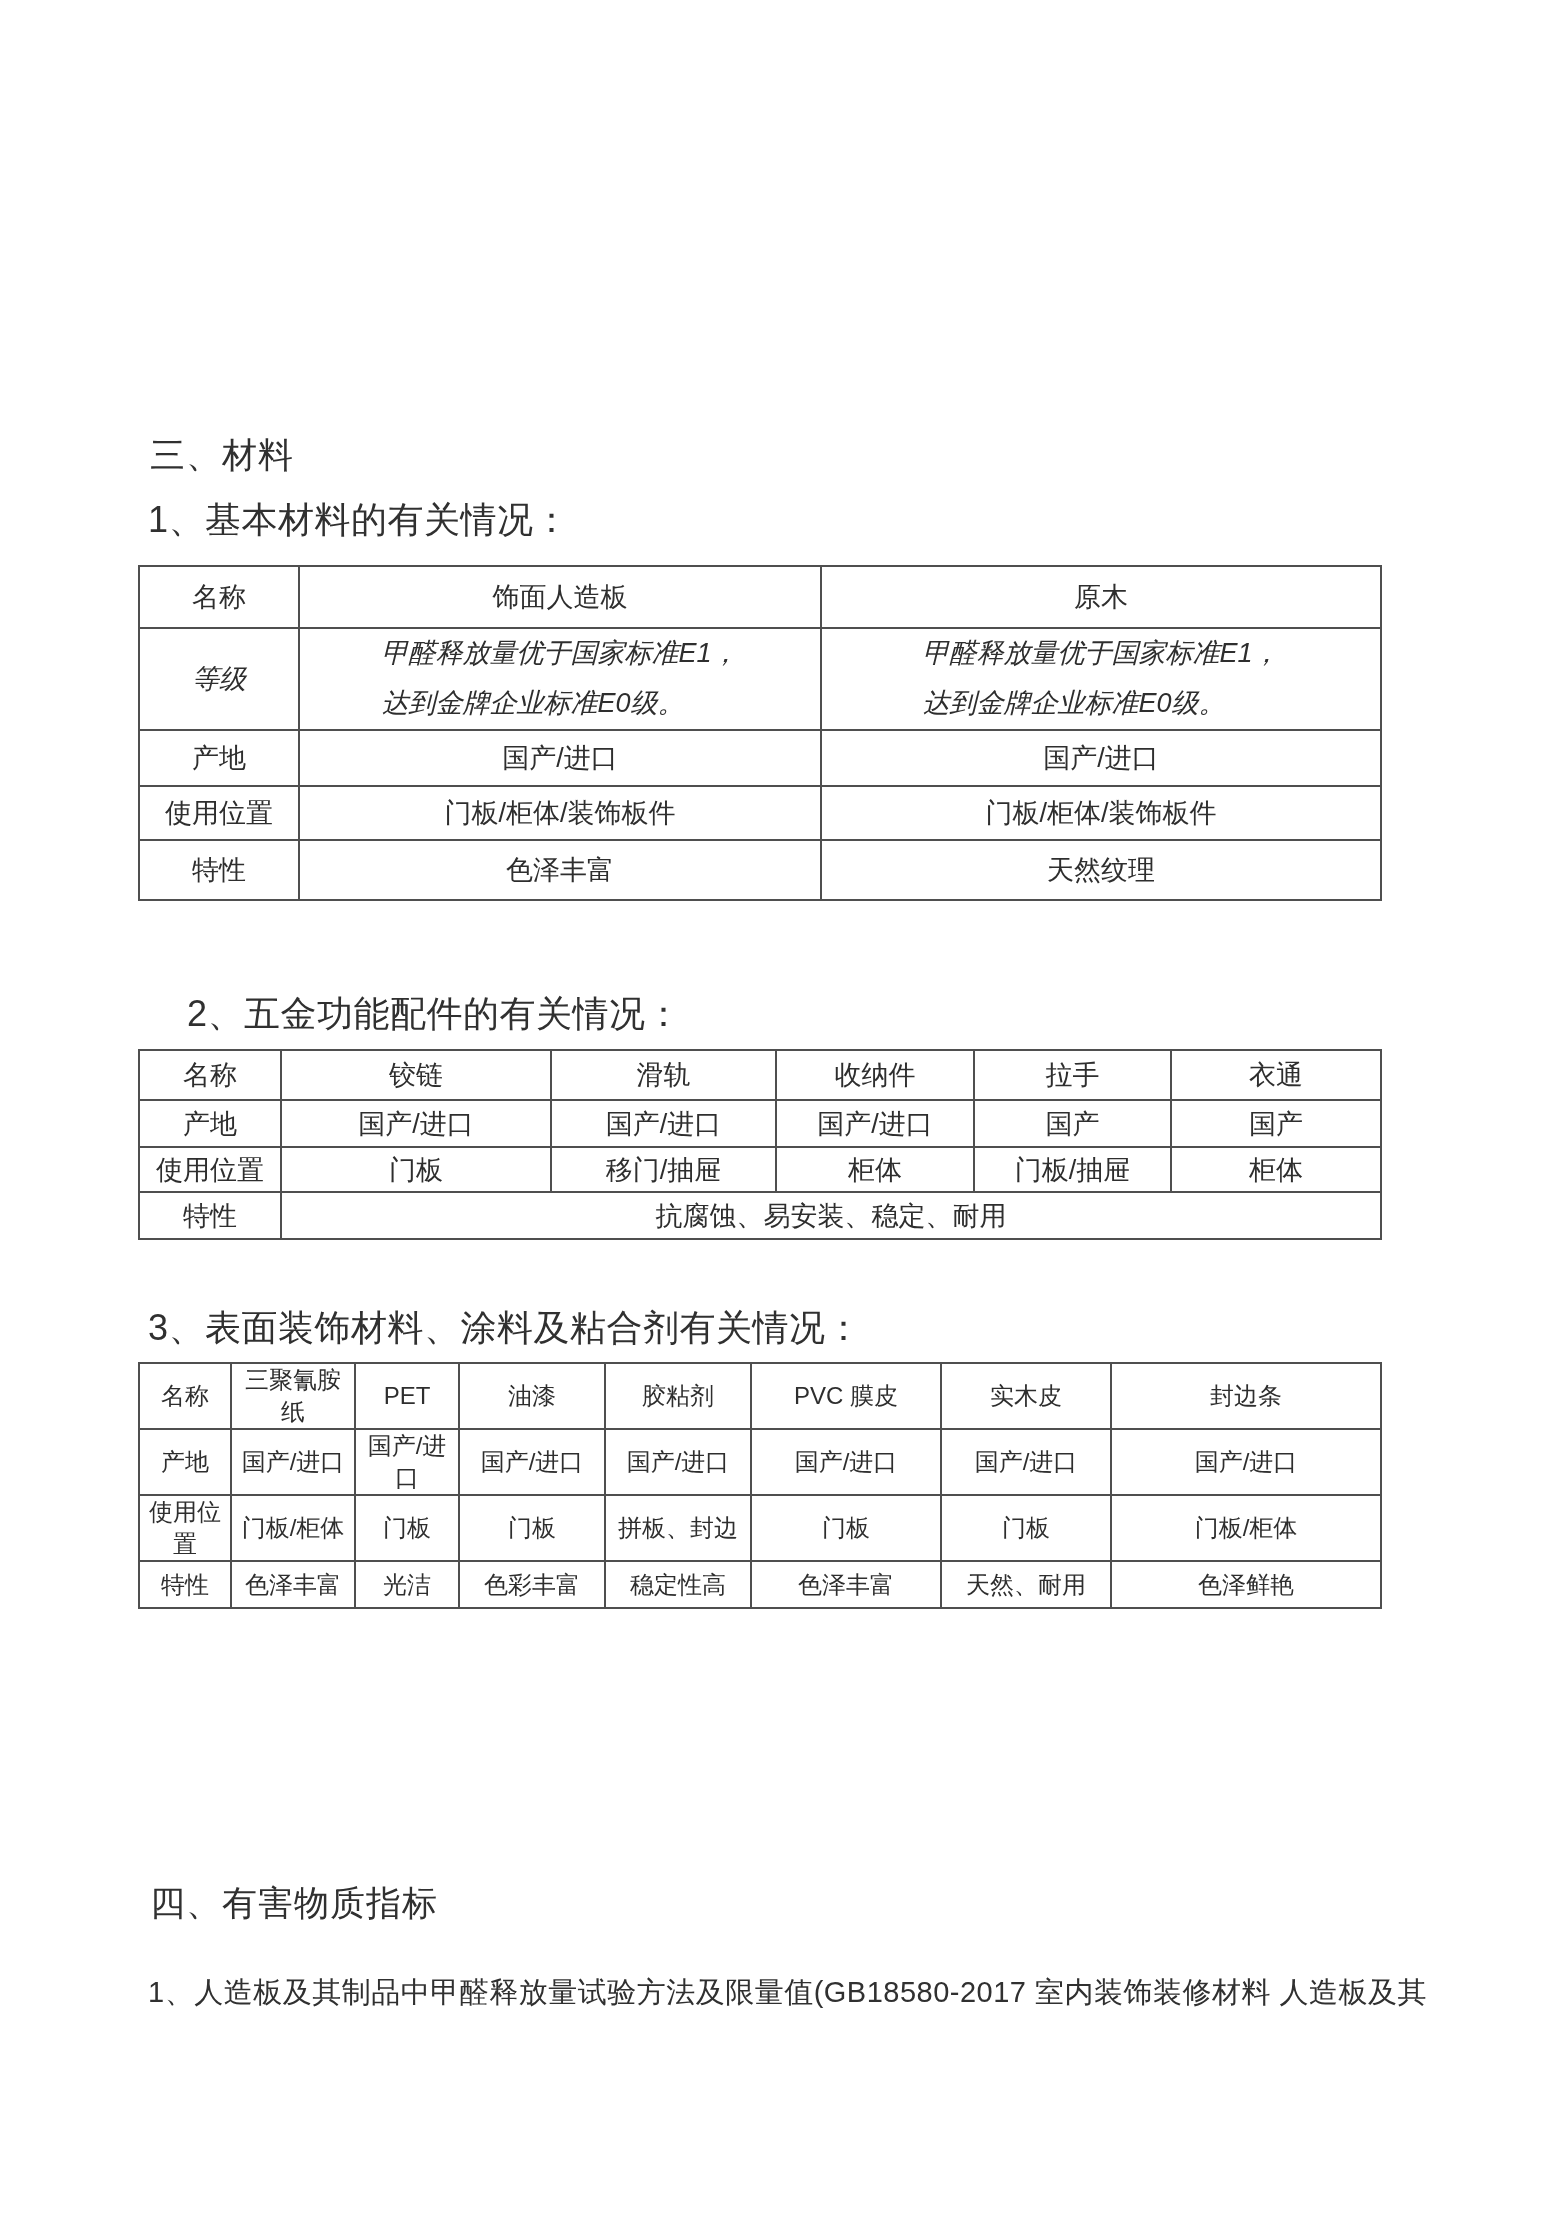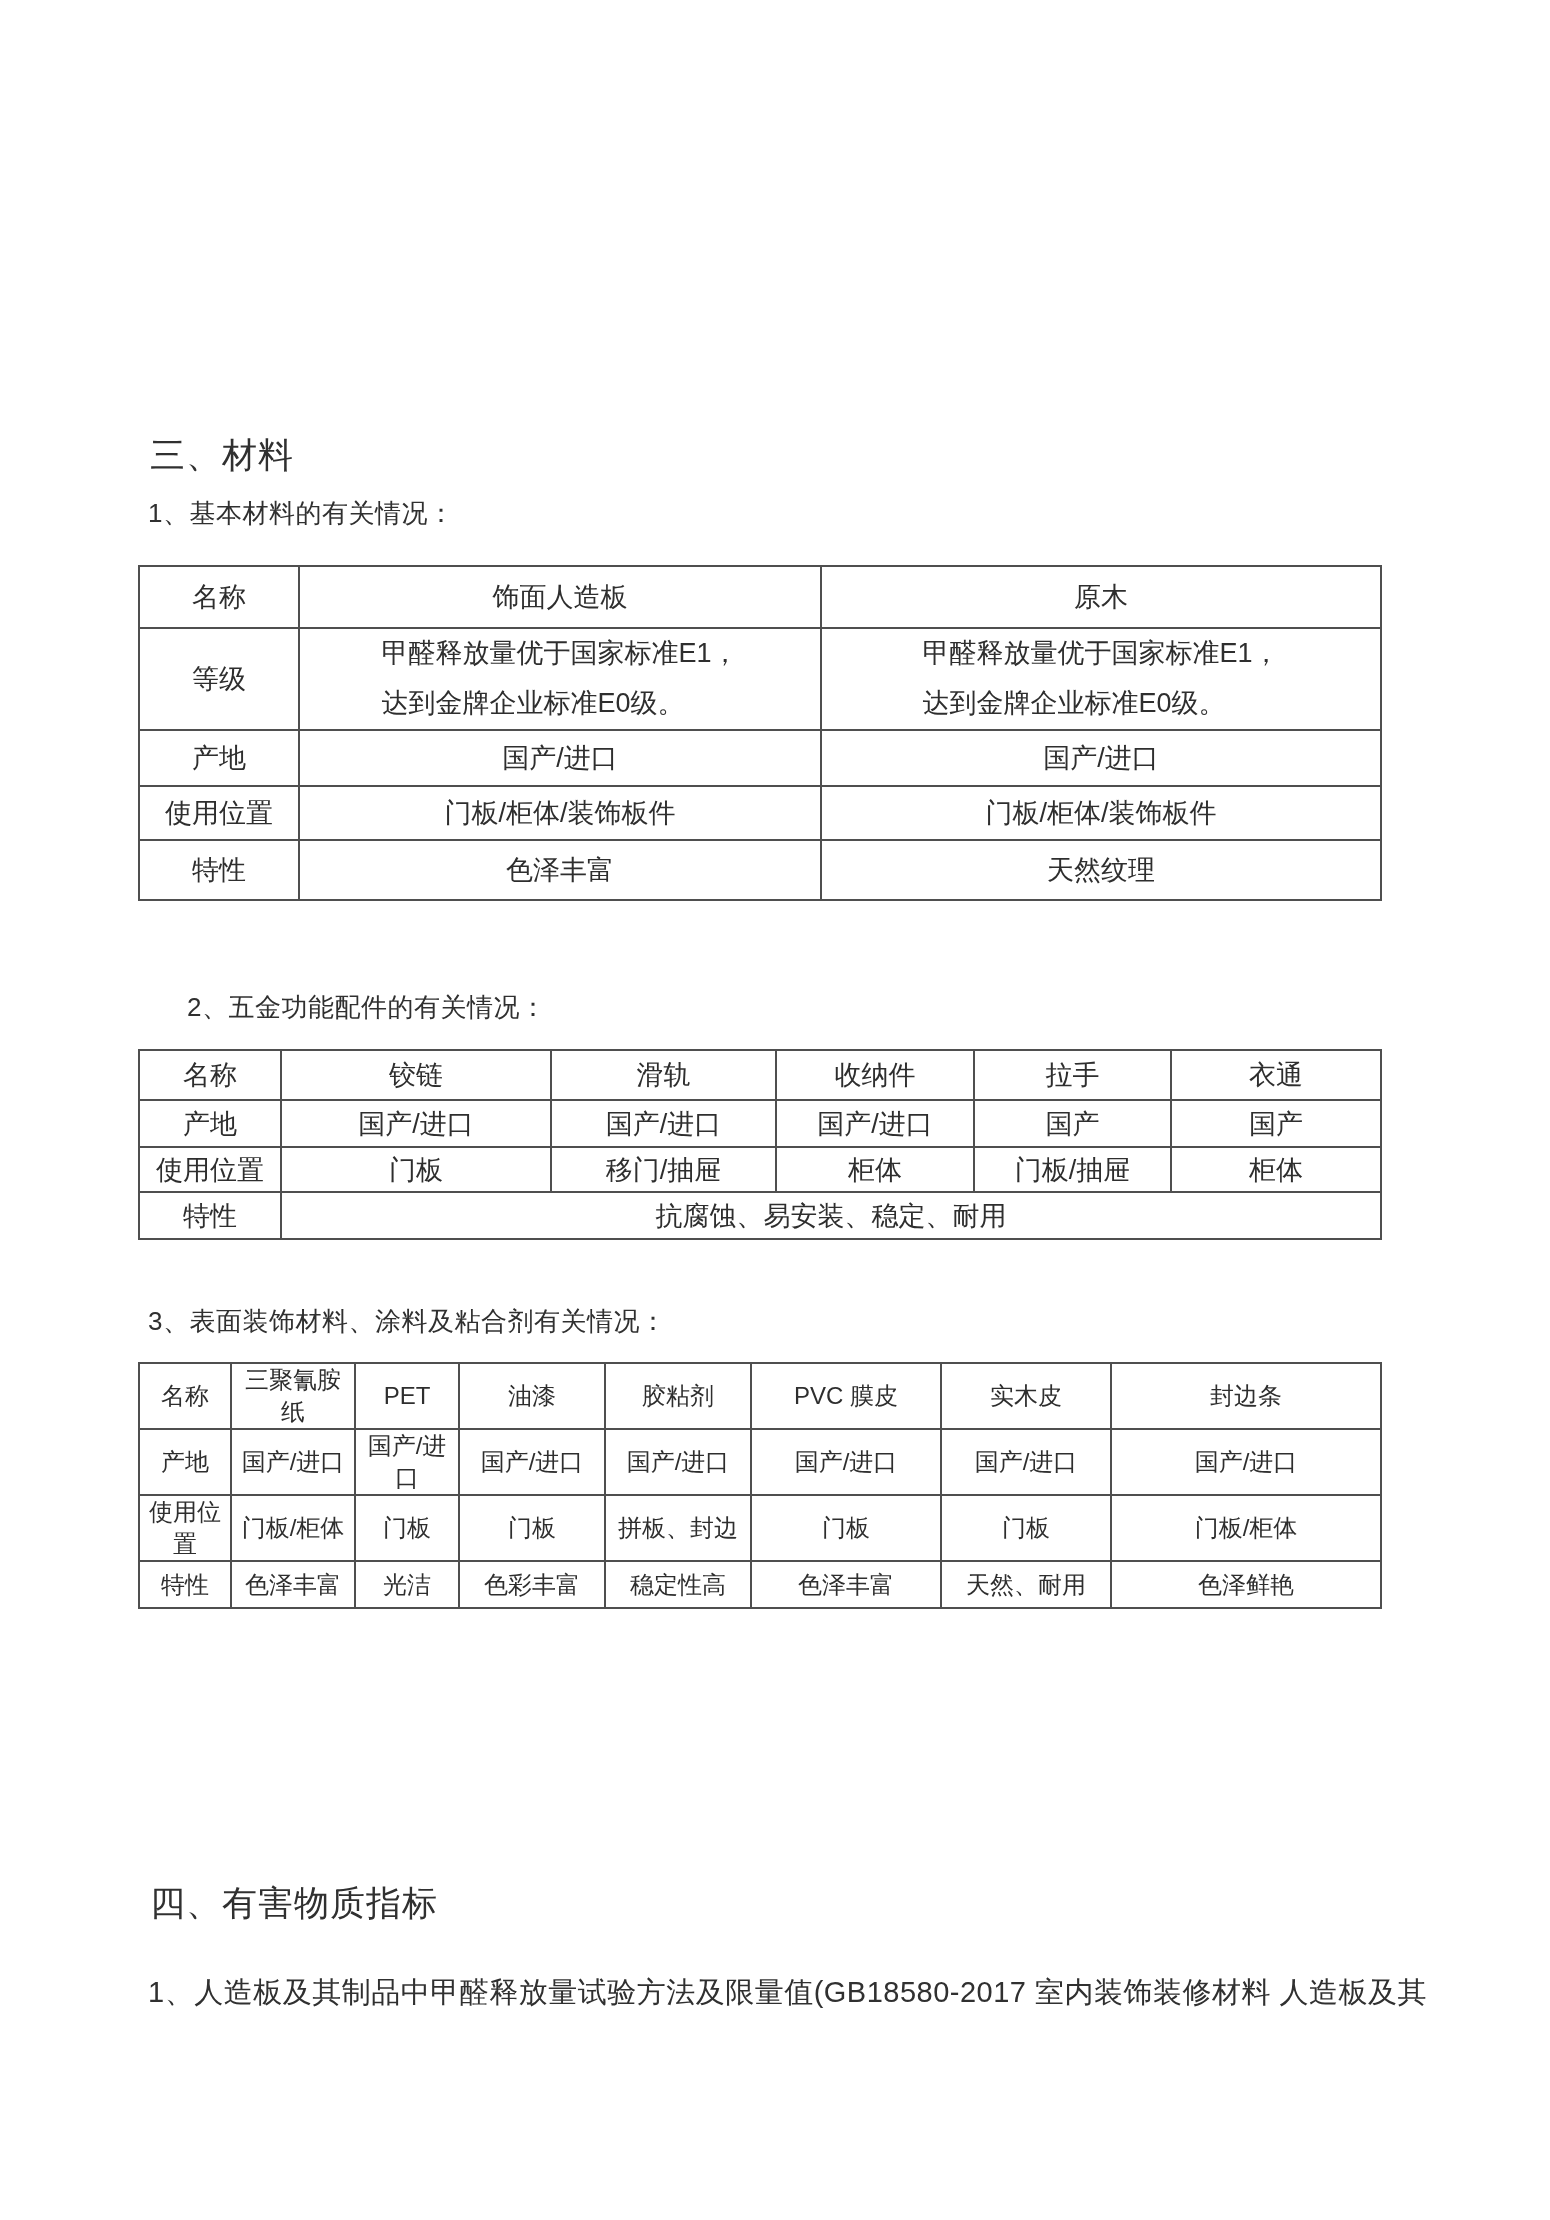--- a/index.html
+++ b/index.html
@@ -13,21 +13,21 @@
   }
   .abs{position:absolute;}
   .h-big{
     font-size:35px;
     font-weight:500;
     color:#303030;
     letter-spacing:1px;
     white-space:nowrap;
   }
   .h-sub{
-    font-size:26px;
+    font-size:36px;
     font-weight:400;
     color:#303030;
     letter-spacing:0.5px;
     white-space:nowrap;
   }
   .para{
     font-size:29px;
     font-weight:400;
     color:#303030;
     letter-spacing:0.5px;
@@ -45,21 +45,21 @@
     text-align:center;
     vertical-align:middle;
     padding:0 4px;
     color:#2e2e2e;
     overflow:hidden;
   }
   .t1 td{font-size:27px;}
   .t2 td{font-size:27px;}
   .t3 td{font-size:24px;}
   .t1 tr.rA{height:62px;}
-  .t1 tr.rB{height:92px;}
+  .t1 tr.rB{height:92px;font-style:italic;}
   .t1 tr.rC{height:56px;}
   .t1 tr.rD{height:54px;}
   .t1 tr.rE{height:60px;}
   .t2 tr.rA{height:50px;}
   .t2 tr.rB{height:47px;}
   .t2 tr.rC{height:45px;}
   .t2 tr.rD{height:47px;}
   .t3 tr.rA{height:41px;}
   .t3 tr.rB{height:50px;}
   .t3 tr.rC{height:50px;}

